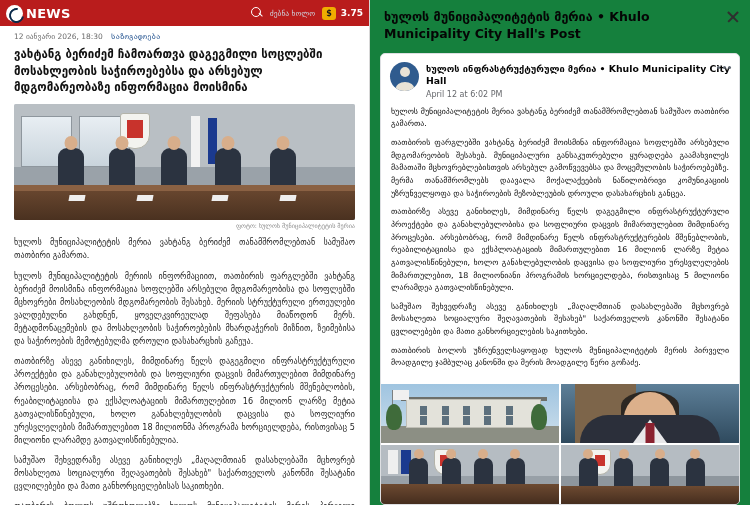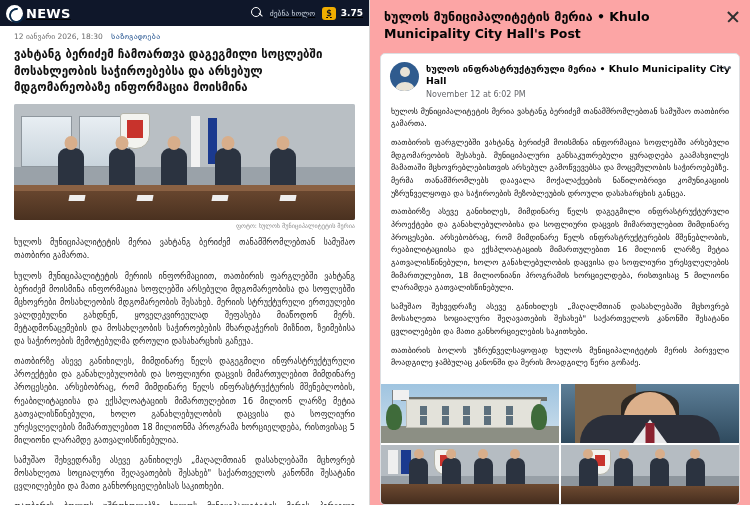--- a/index.html
+++ b/index.html
@@ -21,26 +21,25 @@
   .left-pane {
     width: 370px;
     height: 505px;
     background: #ffffff;
     position: relative;
     overflow: hidden;
     border-right: 1px solid #d8d8d8;
   }
   .news-topbar {
     height: 26px;
-    background: #0f172a;
+    background: #b91c1c;
     display: flex;
     align-items: center;
     padding: 0 6px;
     gap: 6px;
-    text-decoration: underline;
   }
   .logo-wrap {
     display: flex;
     align-items: center;
     gap: 3px;
   }
   .logo-mark {
     width: 17px; height: 17px;
     border-radius: 50%;
     background: #ffffff;
@@ -197,21 +196,21 @@
     position: absolute; bottom: 16%;
     width: 16px; height: 6px;
     background: #eee;
     transform: skewX(-10deg);
   }
 
   
   .right-pane {
     width: 380px;
     height: 505px;
-    background: #fca5a5;
+    background: #15803d;
     position: relative;
     overflow: hidden;
     display: flex;
     flex-direction: column;
   }
   .fb-header {
     padding: 9px 30px 8px 14px;
     position: relative;
   }
   .fb-header-title {
@@ -500,21 +499,21 @@
       <div class="fb-header-title">ხულოს მუნიციპალიტეტის მერია • Khulo Municipality City Hall's Post</div>
       <div class="close-btn"></div>
     </div>
 
     <div class="post-card">
 
       <div class="post-head">
         <div class="avatar"></div>
         <div class="post-head-text">
           <div class="page-name">ხულოს ინფრასტრუქტურული მერია • Khulo Municipality City Hall</div>
-          <div class="post-time">November 12 at 6:02 PM</div>
+          <div class="post-time">April 12 at 6:02 PM</div>
         </div>
         <div class="more-dots">
           <span></span>
             <span></span>
             <span></span>
         </div>
       </div>
 
       <div class="post-text">
         <p>ხულოს მუნიციპალიტეტის მერია ვახტანგ ბერიძემ თანამშრომლებთან სამუშაო თათბირი გამართა.</p>

